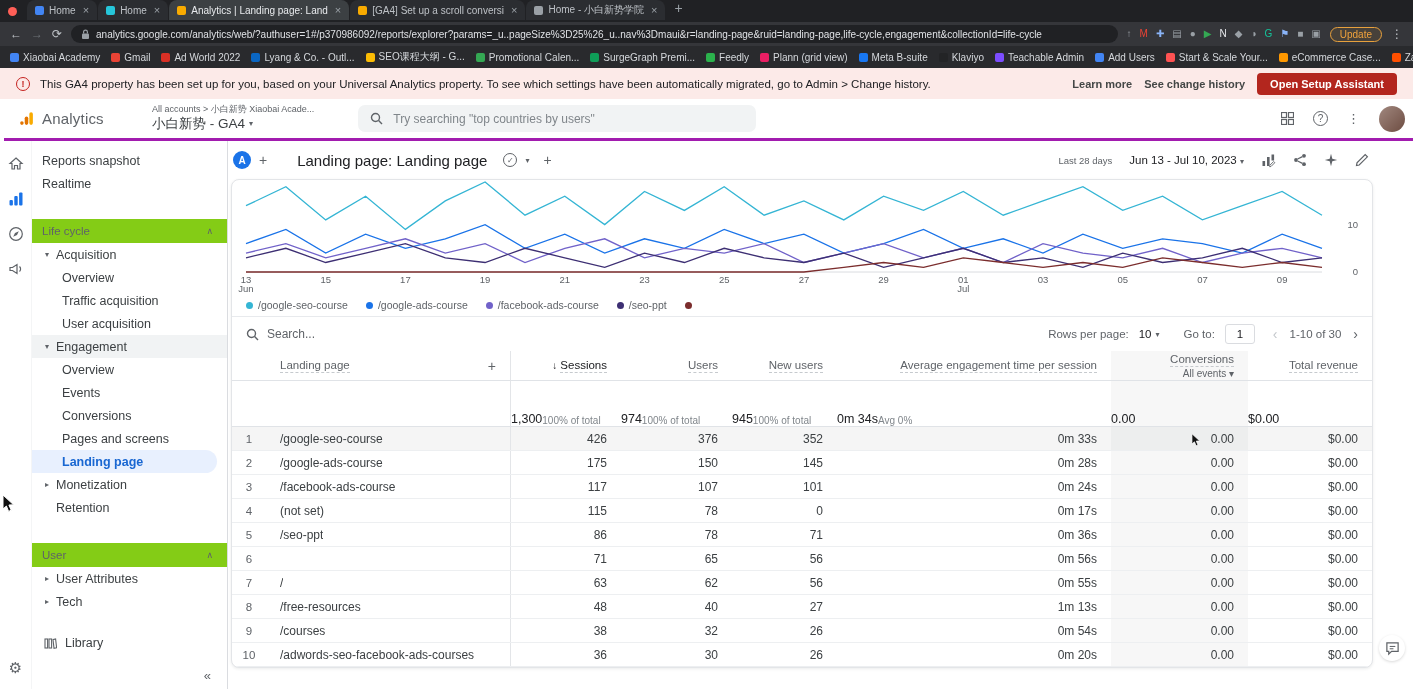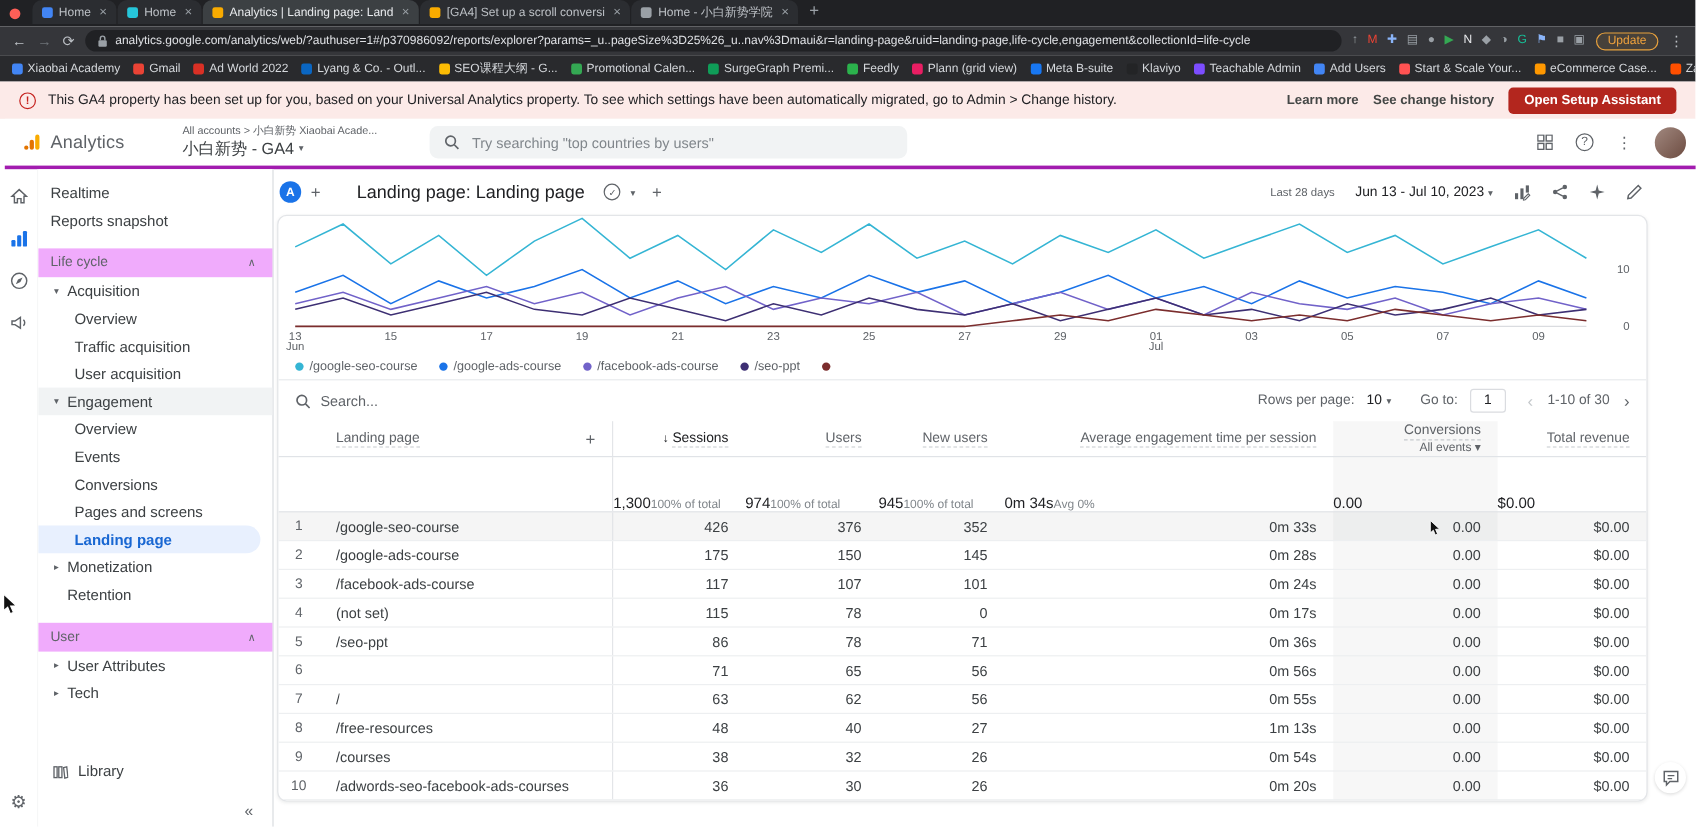--- a/index.html
+++ b/index.html
@@ -56,21 +56,21 @@
 
 
 .appbody{position:absolute;top:141px;left:0;width:100%;height:548px;display:flex}
 .rail{width:32px;flex:none;display:flex;flex-direction:column;align-items:center;padding-top:12px;gap:13px;border-right:1px solid #f4f5f6}
 .rail-ic{width:22px;height:22px;display:flex;align-items:center;justify-content:center;color:#5f6368}
 .rail-gear{margin-top:auto;margin-bottom:12px;font-size:15px;color:#5f6368}
 
 .sidebar{width:196px;flex:none;border-right:1px solid #dadce0;position:relative;padding-top:8px;font-size:12.5px;background:#fff}
 .sb{height:23px;display:flex;align-items:center;color:#3c4043;cursor:pointer}
 .sb-top{padding-left:10px}
-.sb-section{height:24px;background:#f0abfc;color:#5f6368;font-size:11.5px;padding:0 14px 0 10px;margin-top:12px;justify-content:space-between}
+.sb-section{height:24px;background:#84cc16;color:#5f6368;font-size:11.5px;padding:0 14px 0 10px;margin-top:24px;justify-content:space-between}
 .secch{color:#5f6368;font-size:9px}
 .sb-parent{padding-left:10px;gap:4px}
 .sb-parent .arr{width:10px;font-size:8px;color:#5f6368;text-align:center;flex:none}
 .sb-parent.hl{background:#f1f3f4}
 .sb-child{padding-left:30px}
 .sb-child.sel{background:#e8f0fe;color:#1967d2;font-weight:600;margin-right:10px;border-radius:0 14px 14px 0}
 .sb-library{position:absolute;bottom:34px;left:0;right:0;height:24px;display:flex;align-items:center;gap:8px;padding-left:12px;color:#3c4043;cursor:pointer}
 .collapse{position:absolute;bottom:6px;right:16px;color:#5f6368;font-size:13px;cursor:pointer}
 
 
@@ -337,24 +337,24 @@
           <path d="M2 6.5 v3 h2.5 l4.5 3 v-9 l-4.5 3 Z" fill="none" stroke="#5f6368" stroke-width="1.2"></path>
           <path d="M11.5 5.5 a3.4 3.4 0 0 1 0 5" fill="none" stroke="#5f6368" stroke-width="1.2"></path>
         </svg>
     </span>
     <span class="rail-gear">⚙</span>
   </div>
 
   <div class="sidebar">
     <div>
         <div class="sb sb-top">
+          <span class="lbl">Reports snapshot</span>
+        </div>
+        <div class="sb sb-top">
           <span class="lbl">Realtime</span>
-        </div>
-        <div class="sb sb-top">
-          <span class="lbl">Reports snapshot</span>
         </div>
         <div class="sb sb-section">
           <span class="lbl">Life cycle</span>
           <span class="secch">∧</span>
         </div>
         <div class="sb sb-parent">
           <span class="arr">▾</span>
           <span class="lbl">Acquisition</span>
         </div>
         <div class="sb sb-child">

